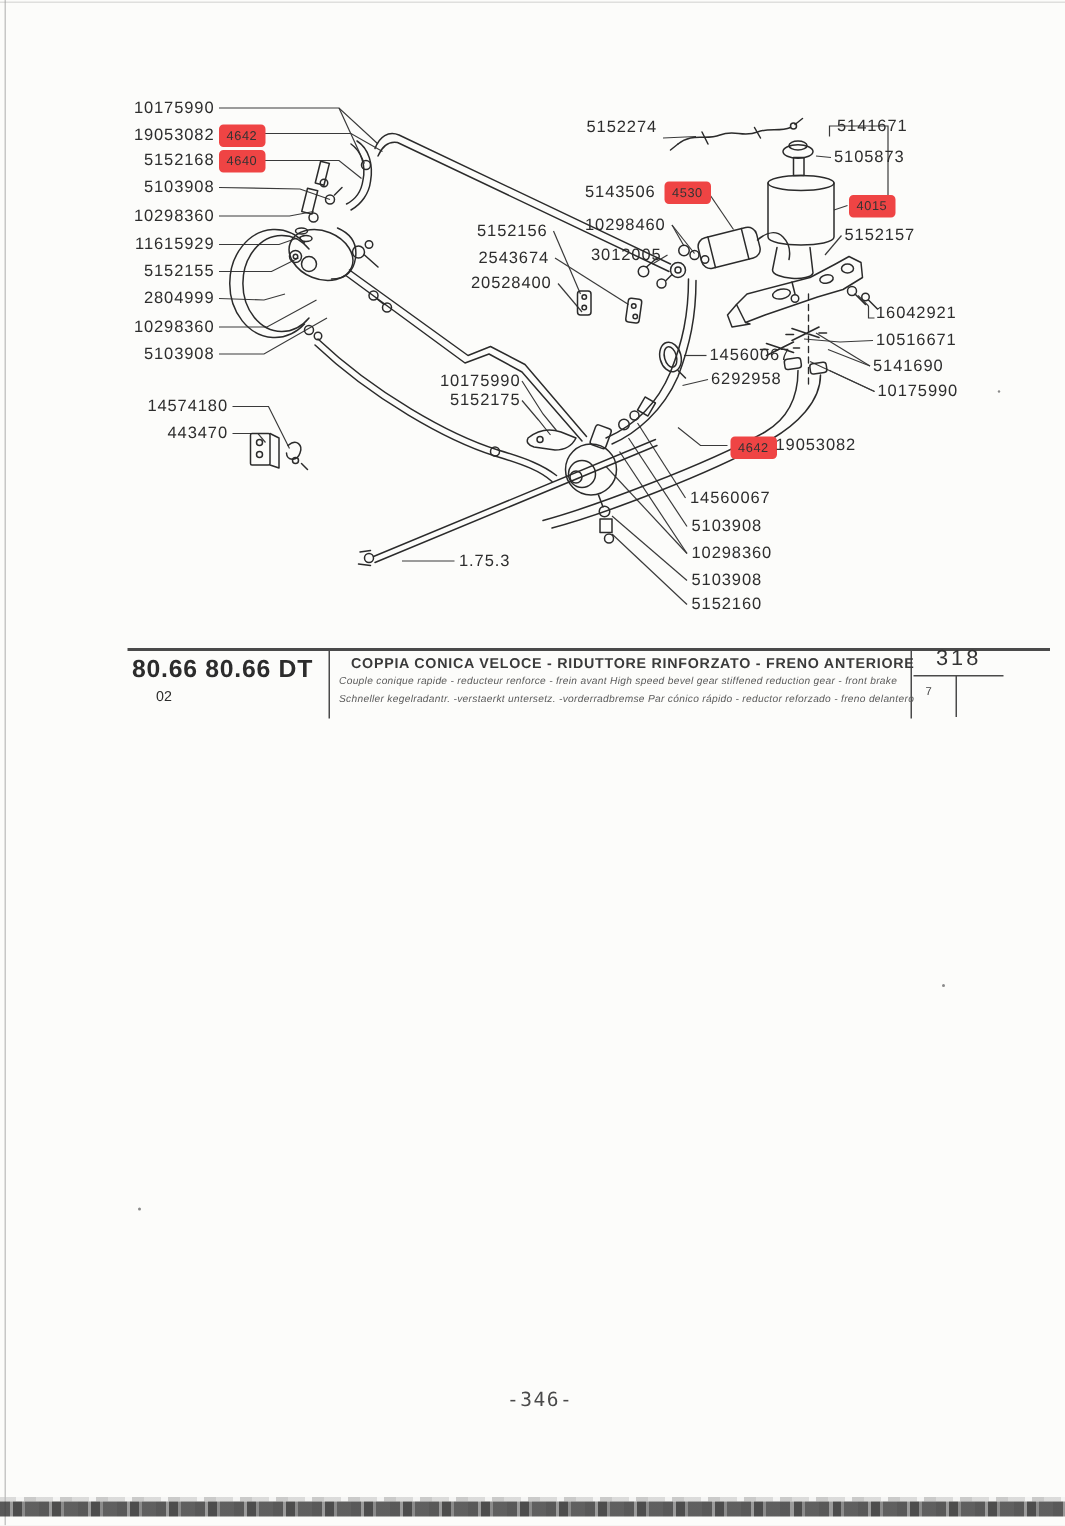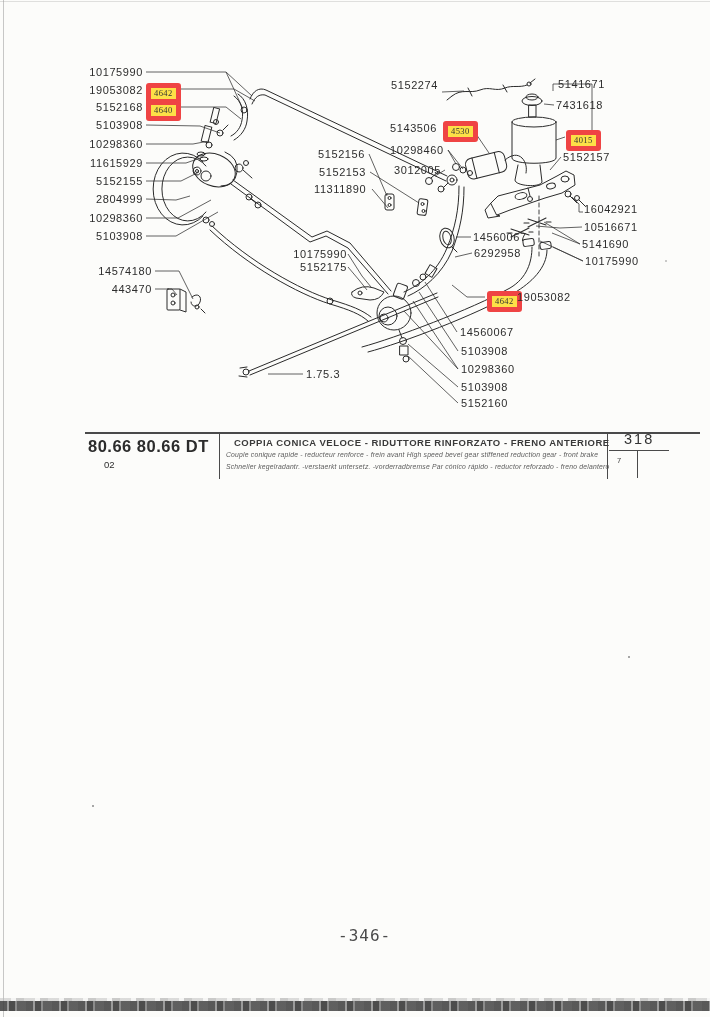--- a/index.html
+++ b/index.html
@@ -1,20 +1,20 @@
 <!DOCTYPE html>
 <html><head>
 <meta charset="utf-8">
 <style>
   html,body{margin:0;padding:0;}
   body{width:710px;height:1017px;background:#e9e9e7;font-family:"Liberation Sans",sans-serif;}
   #page{position:relative;width:710px;height:1017px;background:#fcfcfa;overflow:hidden;}
   .lbl{position:absolute;font-size:11px;letter-spacing:.6px;color:#2d2d2d;white-space:nowrap;line-height:11px;}
   .ra{width:64px;text-align:right;}
-  .boxlbl{position:absolute;font-size:8.5px;letter-spacing:.4px;color:#333;border:5px solid #ef4444;border-radius:3px;padding:1px 3px;line-height:9px;background:#fde047;font-family:Liberation Serif, serif;}
+  .boxlbl{position:absolute;font-size:8.5px;letter-spacing:.4px;color:#333;border:2px solid #ef4444;border-radius:3px;padding:1px 3px;line-height:9px;background:#ef4444;}
   .ftxt{position:absolute;color:#333;}
   .line{position:absolute;background:#4a4a4a;}
   svg{position:absolute;top:0;left:0;}
   #scanbottom{position:absolute;left:0;top:1001px;width:710px;height:10px;opacity:.85;
     background:repeating-linear-gradient(90deg,#3c3c3c 0 7px,#8a8a8a 7px 9px,#2e2e2e 9px 15px,#777 15px 17px,#444 17px 26px);}
   #scanbottom2{position:absolute;left:0;top:998px;width:710px;height:3px;opacity:.5;
     background:repeating-linear-gradient(90deg,#bbb 0 11px,#eee 11px 16px,#999 16px 24px);}
   .edge{position:absolute;background:#9a9a9a;}
 </style>
 </head>
@@ -278,25 +278,25 @@
   <div class="lbl ra" style="left:283px;top:249px">10175990</div>
   <div class="lbl ra" style="left:283px;top:262px">5152175</div>
   <div class="lbl" style="left:306px;top:369px">1.75.3</div>
 
   <div class="lbl" style="left:391px;top:80px">5152274</div>
   <div class="lbl" style="left:390px;top:123px">5143506</div>
   <div class="boxlbl" style="left:443px;top:121px">4530</div>
   <div class="lbl" style="left:390px;top:145px">10298460</div>
   <div class="lbl" style="left:394px;top:165px">3012005</div>
   <div class="lbl" style="left:318px;top:149px">5152156</div>
-  <div class="lbl" style="left:319px;top:167px">5152153</div>
-  <div class="lbl" style="left:314px;top:184px">11311890</div>
+  <div class="lbl" style="left:319px;top:167px">2543674</div>
+  <div class="lbl" style="left:314px;top:184px">20528400</div>
 
   <div class="lbl" style="left:558px;top:79px">5141671</div>
-  <div class="lbl" style="left:556px;top:100px">7431618</div>
+  <div class="lbl" style="left:556px;top:100px">5105873</div>
   <div class="boxlbl" style="left:566px;top:130px">4015</div>
   <div class="lbl" style="left:563px;top:152px">5152157</div>
 
   <div class="lbl" style="left:584px;top:204px">16042921</div>
   <div class="lbl" style="left:584px;top:222px">10516671</div>
   <div class="lbl" style="left:582px;top:239px">5141690</div>
   <div class="lbl" style="left:585px;top:256px">10175990</div>
 
   <div class="lbl" style="left:473px;top:232px">14560067</div>
   <div class="lbl" style="left:474px;top:248px">6292958</div>
@@ -318,15 +318,15 @@
 
     <div class="ftxt" style="left:88px;top:437px;font-size:16.5px;font-weight:bold;letter-spacing:.5px;color:#2c2c2c">80.66 80.66 DT</div>
     <div class="ftxt" style="left:104px;top:459px;font-size:9.5px;font-weight:normal;color:#2c2c2c">02</div>
     <div class="ftxt" style="left:234px;top:437px;font-size:9.5px;font-weight:700;letter-spacing:.5px;color:#3a3a3a">COPPIA CONICA VELOCE - RIDUTTORE RINFORZATO - FRENO ANTERIORE</div>
     <div class="ftxt" style="left:226px;top:451px;font-size:6.8px;font-style:italic;letter-spacing:.2px;color:#5a5a5a">Couple conique rapide - reducteur renforce - frein avant    High speed bevel gear stiffened reduction gear - front brake</div>
     <div class="ftxt" style="left:226px;top:463px;font-size:6.8px;font-style:italic;letter-spacing:.2px;color:#5a5a5a">Schneller kegelradantr. -verstaerkt untersetz. -vorderradbremse   Par cónico rápido - reductor reforzado - freno delantero</div>
     <div class="ftxt" style="left:624px;top:431px;font-size:14.5px;letter-spacing:2px;color:#333">318</div>
     <div class="ftxt" style="left:617px;top:456px;font-size:7.5px;color:#444">7</div>
   </div>
 
-  <div class="ftxt" style="left:338px;top:926px;font-size:16px;letter-spacing:1px;font-family:'DejaVu Sans Mono',monospace;color:#4a4a4a">-346-</div>
+  <div class="ftxt" style="left:338px;top:926px;font-size:13px;letter-spacing:1px;font-family:'DejaVu Sans Mono',monospace;color:#4a4a4a">-346-</div>
 
 </div>
 
 </body></html>

